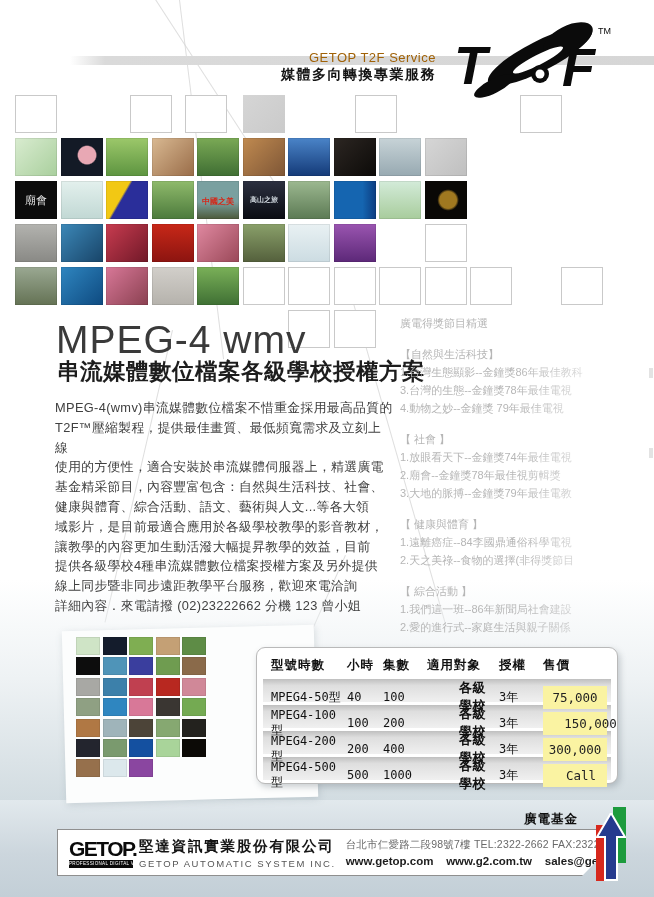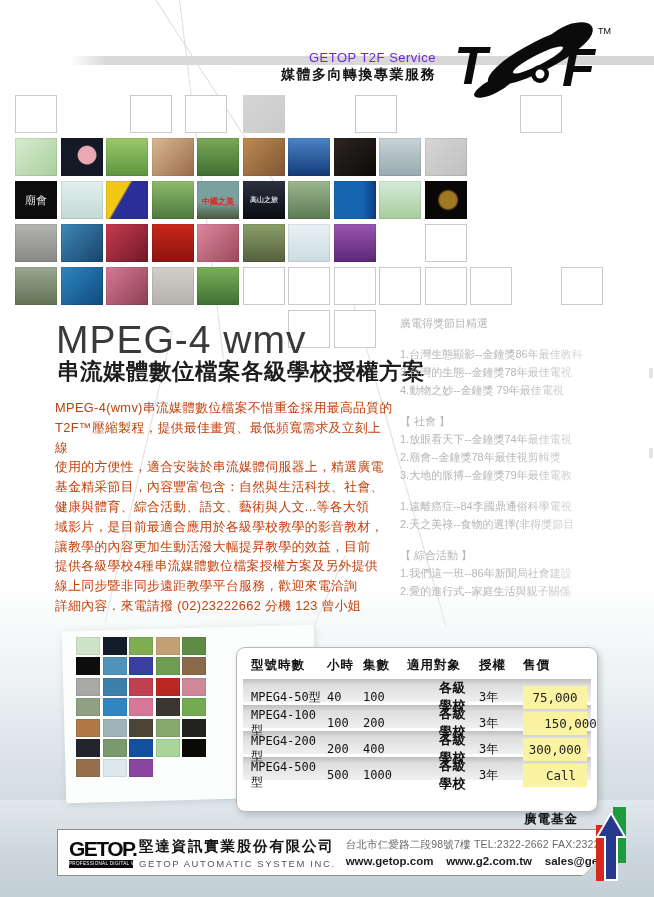--- a/index.html
+++ b/index.html
@@ -6,36 +6,36 @@
   body{font-family:"Liberation Sans",sans-serif;background:#888;}
   #page{position:relative;width:654px;height:897px;background:#ffffff;overflow:hidden;margin:0 auto;}
 
   
   .diag{position:absolute;width:1px;background:#d3d3d3;opacity:.75;transform-origin:top left;}
 
   
   .band{position:absolute;left:70px;top:56px;right:0;height:9px;
         background:linear-gradient(90deg,rgba(218,218,218,0) 0,#dadada 6%,#d6d6d6 100%);}
   .svc{position:absolute;top:50px;right:218px;text-align:right;line-height:1.25;}
-  .svc .l1{font-size:13px;color:#6d28d9;letter-spacing:.5px;}
+  .svc .l1{font-size:13px;color:#a16207;letter-spacing:.5px;}
   .svc .l2{font-size:14px;font-weight:bold;color:#141414;letter-spacing:1.5px;}
   .t2f{position:absolute;left:452px;top:22px;width:162px;height:80px;}
 
   
   .cell{position:absolute;box-sizing:border-box;}
   .cell.img{box-shadow:inset 0 0 0 1px rgba(0,0,0,.08);}
   .cell.empty{background:#ffffff;border:1px solid #c9c9c9;}
   .cell.faint{background:linear-gradient(135deg,#cbcbcb,#bdbdbd);opacity:.8;}
   .cell .lbl{position:absolute;left:0;right:0;text-align:center;}
 
   
   .title1{position:absolute;left:56px;top:318px;font-size:39px;color:#3a3a3a;letter-spacing:1px;white-space:nowrap;}
   .title2{position:absolute;left:57px;top:356px;font-size:22.5px;font-weight:bold;color:#1d1d1d;letter-spacing:.5px;white-space:nowrap;}
   .bodytext{position:absolute;left:55px;top:398px;width:338px;font-size:12.8px;line-height:19.8px;
-            color:#c2410c;letter-spacing:.35px;white-space:pre-line;}
+            color:#404040;letter-spacing:.35px;white-space:pre-line;}
 
   
   .awards{position:absolute;left:400px;top:314px;width:252px;font-size:11px;line-height:18px;color:#b6b6b6;}
   .awards .hd{margin-bottom:0;}
   .aw-sec{margin-top:13px;}
   .aw-item{white-space:nowrap;overflow:hidden;
            -webkit-mask-image:linear-gradient(90deg,#000 45%,rgba(0,0,0,0) 98%);
            mask-image:linear-gradient(90deg,#000 45%,rgba(0,0,0,0) 98%);}
 
   
@@ -44,21 +44,21 @@
   .footband{position:absolute;left:0;top:800px;width:654px;height:97px;
             background:linear-gradient(180deg,#e2e9ed 0,#ccd6dd 55%,#c3cfd7 100%);}
 
   
   .sheet{position:absolute;left:64px;top:628px;width:252px;height:172px;background:#fcfdfd;
          transform:rotate(-1.5deg);box-shadow:1px 2px 7px rgba(120,135,145,.25);}
   #mini{position:absolute;}
   .mcell{position:absolute;box-shadow:inset 0 0 0 1px rgba(0,0,0,.07);}
 
   
-  .pricecard{position:absolute;left:236px;top:647px;width:362px;height:165px;background:#fff;
+  .pricecard{position:absolute;left:256px;top:647px;width:362px;height:137px;background:#fff;
              border:1px solid #b9b9b9;border-radius:9px;box-shadow:2px 3px 6px rgba(90,100,110,.30);
              box-sizing:border-box;}
   .thead{display:grid;grid-template-columns:76px 36px 44px 72px 44px 64px;
          padding:9px 0 5px 14px;font-size:12.5px;font-weight:bold;color:#111;letter-spacing:1px;}
   .trow{display:grid;grid-template-columns:76px 36px 44px 72px 44px 64px;align-items:center;
         height:23px;margin:0 6px 3px 6px;padding-left:8px;
         background:linear-gradient(180deg,#bfbfbf 0,#dedede 28%,#f0f0f0 100%);
         font-size:12.5px;color:#111;}
   .trow .mono{font-family:"DejaVu Sans Mono",monospace;font-size:12px;}
   .trow .cjk{font-weight:bold;font-size:13px;letter-spacing:.5px;margin-left:32px;}
@@ -192,31 +192,33 @@
 域影片，是目前最適合應用於各級學校教學的影音教材，
 讓教學的內容更加生動活潑大幅提昇教學的效益，目前
 提供各級學校4種串流媒體數位檔案授權方案及另外提供
 線上同步暨非同步遠距教學平台服務，歡迎來電洽詢
 詳細內容．來電請撥 (02)23222662 分機 123 曾小姐</div>
 
   <div class="awards">
     <div class="hd">廣電得獎節目精選</div>
     <div id="award-sections">
         <div class="aw-sec">
+          <div>【自然與生活科技】</div>
           <div class="aw-item">1.台灣生態顯影--金鐘獎86年最佳教科</div>
           <div class="aw-item">3.台灣的生態--金鐘獎78年最佳電視</div>
           <div class="aw-item">4.動物之妙--金鐘獎 79年最佳電視</div>
         </div>
         <div class="aw-sec">
           <div>【 社會 】</div>
           <div class="aw-item">1.放眼看天下--金鐘獎74年最佳電視</div>
           <div class="aw-item">2.廟會--金鐘獎78年最佳視剪輯獎</div>
           <div class="aw-item">3.大地的脈搏--金鐘獎79年最佳電教</div>
         </div>
         <div class="aw-sec">
+          <div>【 健康與體育 】</div>
           <div class="aw-item">1.遠離癌症--84李國鼎通俗科學電視</div>
           <div class="aw-item">2.天之美祿--食物的選擇(非得獎節目</div>
         </div>
         <div class="aw-sec">
           <div>【 綜合活動 】</div>
           <div class="aw-item">1.我們這一班--86年新聞局社會建設</div>
           <div class="aw-item">2.愛的進行式--家庭生活與親子關係</div>
         </div>
       </div>
   </div>

